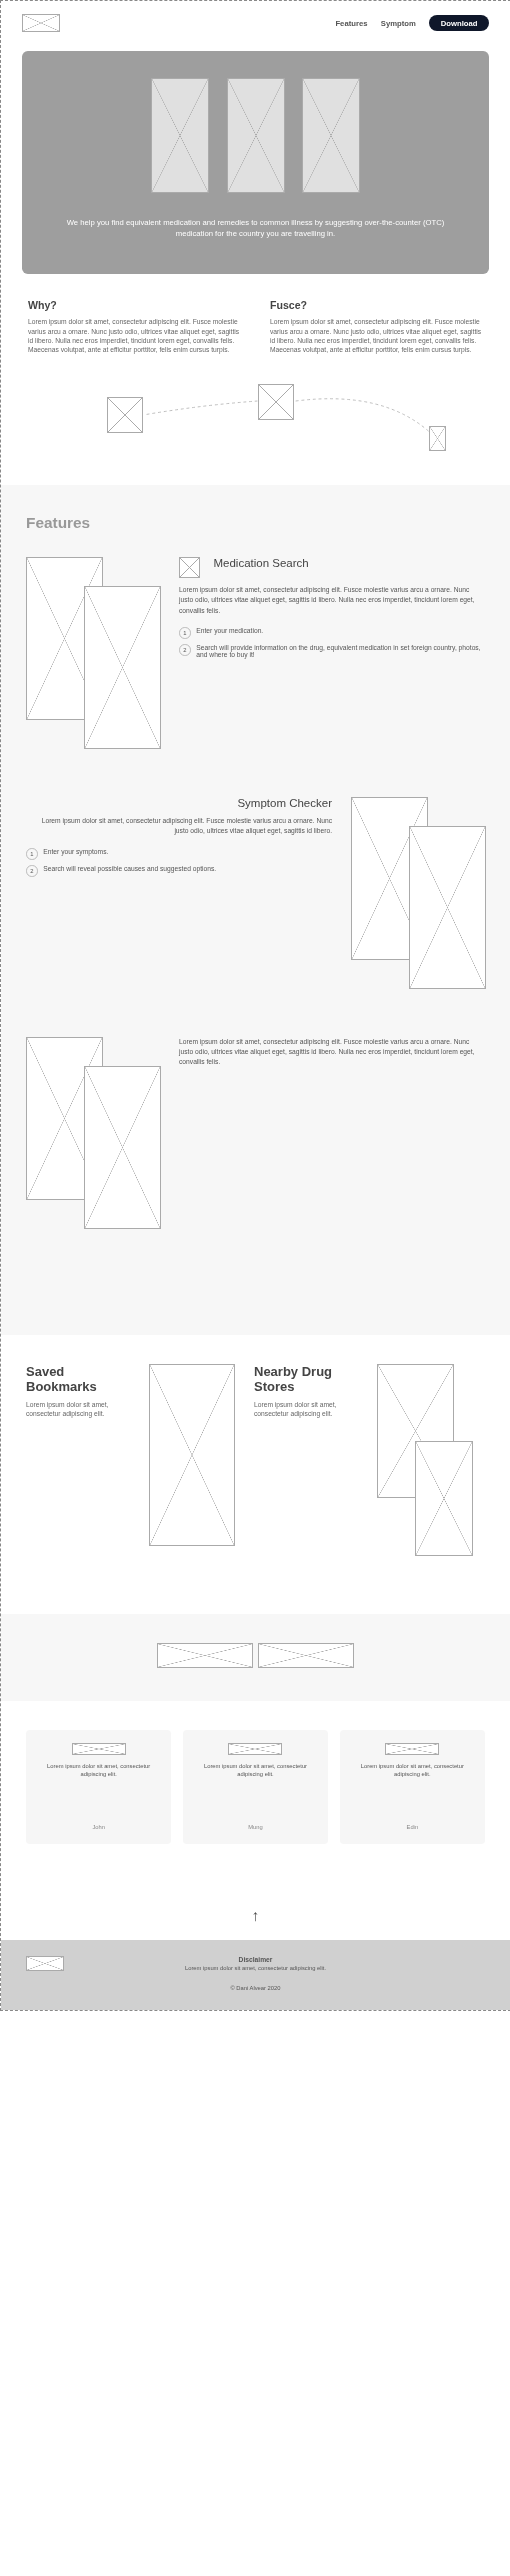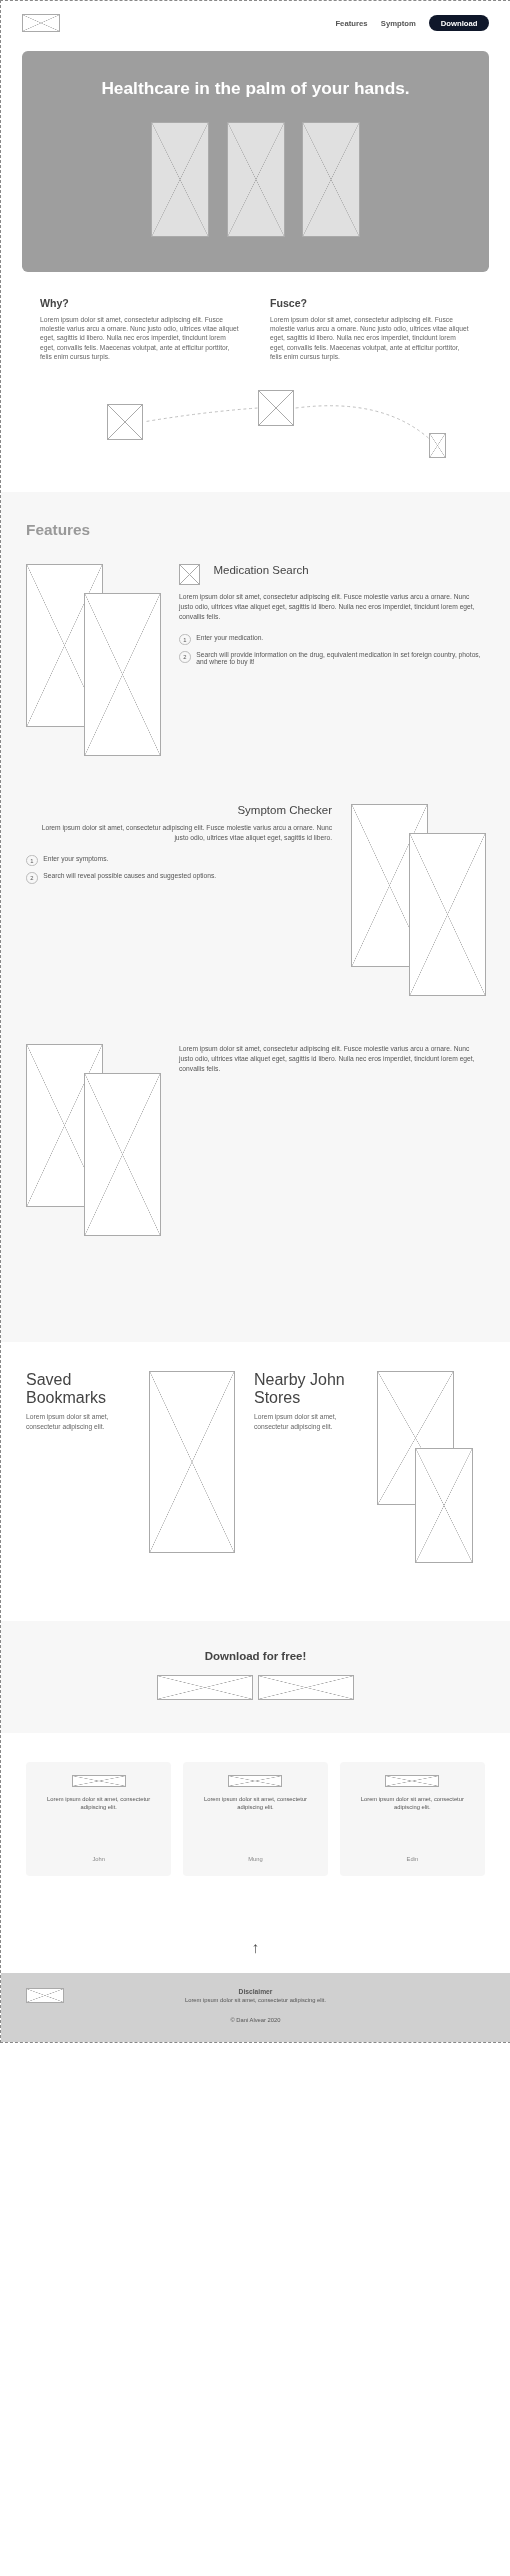--- a/index.html
+++ b/index.html
@@ -43,21 +43,21 @@
     text-align: center;
     padding: 27px 29px 35px;
     color: #fff;
   }
   .hero h1 { font-size: 17.3px; font-weight: 700; margin-bottom: 23px; }
   .hero .phones { display: flex; justify-content: center; gap: 17.3px; }
   .hero .ph { width: 58px; height: 115px; background: #e0e0e0; }
   .hero p { font-size: 7.7px; line-height: 1.4; margin-top: 25px; }
 
   
-  .two-col { display: flex; gap: 29px; padding: 25px 39px; }
+  .two-col { display: flex; gap: 29px; padding: 25px 27px; }
   .two-col > div { flex: 1; }
   .two-col h3 { font-size: 10.6px; font-weight: 700; margin-bottom: 5.8px; }
   .two-col p { font-size: 6.7px; line-height: 1.4; color: #666; }
 
   
   .trans {
     position: relative; height: 86px;
     margin: 0 21px 19px;
   }
   .trans .ph { position: absolute; width: 36px; height: 36px; }
@@ -87,21 +87,21 @@
   }
   .feat.right { flex-direction: row-reverse; }
   .feat.right .txt { text-align: right; }
 
   
   .grid2 {
     background: #fff; padding: 29px 25px 48px;
     display: flex; gap: 19px;
   }
   .grid2 .col-t { width: 104px; }
-  .grid2 h3 { font-size: 16px; font-weight: 400; margin-bottom: 5.8px; }
+  .grid2 h3 { font-size: 13px; font-weight: 700; margin-bottom: 5.8px; }
   .grid2 p { font-size: 6.7px; line-height: 1.4; color: #666; }
   .grid2 .big { width: 86px; height: 182px; }
   .grid2 .pair { position: relative; width: 96px; height: 202px; }
   .grid2 .pair .ph { position: absolute; background: #fff; }
   .grid2 .pair .p1 { width: 77px; height: 134px; top: 0; left: 0; }
   .grid2 .pair .p2 { width: 58px; height: 115px; top: 77px; left: 38px; }
 
   
   .download { background: #f7f7f7; padding: 29px 0 33px; text-align: center; }
   .download h3 { font-size: 11.5px; font-weight: 700; margin-bottom: 13.4px; }
@@ -139,26 +139,26 @@
 <header>
   <div class="ph logo"></div>
   <nav>
     <span>Features</span>
     <span>Symptom</span>
     <button class="dl-btn">Download</button>
   </nav>
 </header>
 
 <section class="hero">
-  <h1>Healthcare in the palm of your hands.</h1>
   <div class="phones">
     <div class="ph"></div>
     <div class="ph"></div>
     <div class="ph"></div>
   </div>
+  <p>We help you find equivalent medication and remedies to common illness by suggesting over-the-counter (OTC) medication for the country you are travelling in.</p>
 </section>
 
 <section class="two-col">
   <div>
     <h3>Why?</h3>
     <p>Lorem ipsum dolor sit amet, consectetur adipiscing elit. Fusce molestie varius arcu a ornare. Nunc justo odio, ultrices vitae aliquet eget, sagittis id libero. Nulla nec eros imperdiet, tincidunt lorem eget, convallis felis. Maecenas volutpat, ante at efficitur porttitor, felis enim cursus turpis.</p>
   </div>
   <div>
     <h3>Fusce?</h3>
     <p>Lorem ipsum dolor sit amet, consectetur adipiscing elit. Fusce molestie varius arcu a ornare. Nunc justo odio, ultrices vitae aliquet eget, sagittis id libero. Nulla nec eros imperdiet, tincidunt lorem eget, convallis felis. Maecenas volutpat, ante at efficitur porttitor, felis enim cursus turpis.</p>
@@ -234,31 +234,30 @@
   </div>
 </section>
 
 <section class="grid2">
   <div class="col-t">
     <h3>Saved Bookmarks</h3>
     <p>Lorem ipsum dolor sit amet, consectetur adipiscing elit.</p>
   </div>
   <div class="ph big"></div>
   <div class="col-t">
-    <h3>Nearby John Stores</h3>
+    <h3>Nearby Drug Stores</h3>
     <p>Lorem ipsum dolor sit amet, consectetur adipiscing elit.</p>
   </div>
   <div class="pair">
     <div class="ph p1"></div>
     <div class="ph p2"></div>
   </div>
 </section>
 
 <section class="download">
-  <h3>Download for free!</h3>
   <div class="btns">
     <div class="ph"></div>
     <div class="ph"></div>
   </div>
 </section>
 
 <section class="reviews">
   <div class="cards">
     <div class="card">
       <span class="ph stars"></span>

